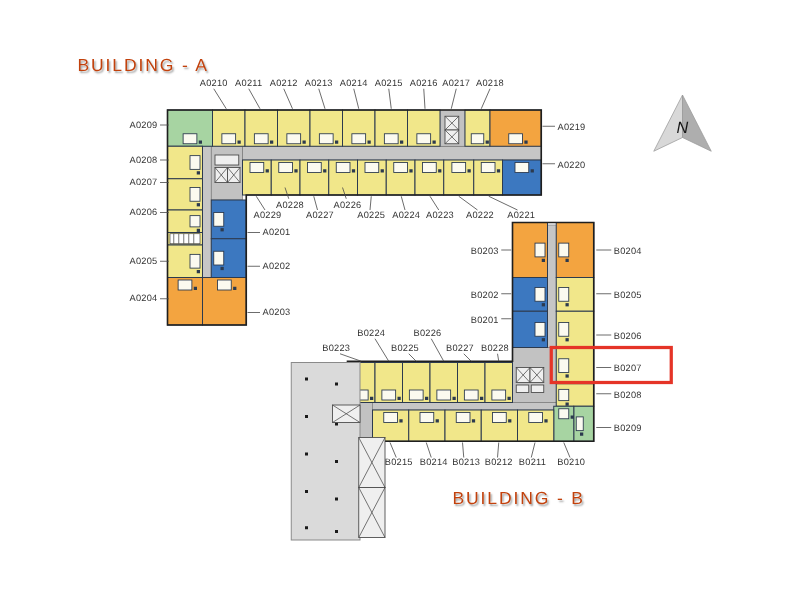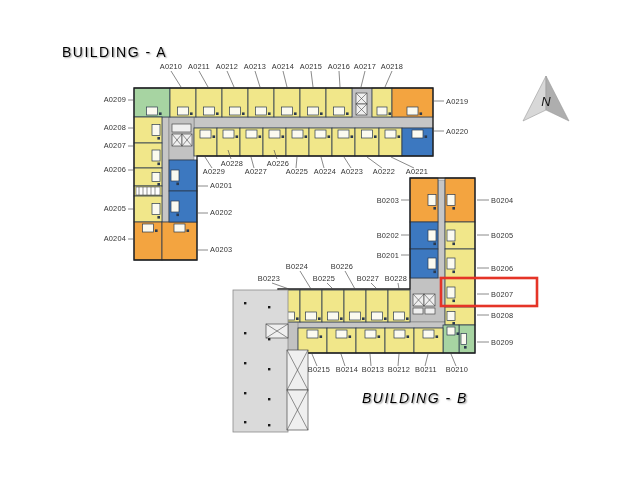--- a/index.html
+++ b/index.html
@@ -1,22 +1,22 @@
 <!DOCTYPE html>
 <html style="--c-yellow: #f1e78a; --c-orange: #f3a440; --c-blue: #3c78c0; --c-green: #a7d4a2; --c-corridor: #c6c6c6; --c-core: #c2c2c2; --c-podium: #dadada; --c-highlight: #e53427; --c-line: #2c3a4e;"><head>
 <meta charset="utf-8">
 <style>
   html,body{margin:0;padding:0;background:#fff;}
   .stage{position:relative;width:640px;height:480px;background:#fff;overflow:hidden;
          font-family:"Liberation Sans",sans-serif;}
-  .title{position:absolute;font-size:14px;letter-spacing:1.5px;color:#000000;
+  .title{position:absolute;font-size:14px;letter-spacing:1.5px;color:#c2410c;
          text-shadow:-0.5px -0.5px 0 #fff, 1.2px 1.4px 1.6px rgba(0,0,0,.38);
          font-family:"Liberation Sans",sans-serif;white-space:nowrap;}
   .title-a{left:62px;top:44px;}
-  .title-b{left:362px;top:390px;font-style:italic;}
+  .title-b{left:362px;top:390px;}
   svg{position:absolute;left:0;top:0;}
   :root{
     --c-yellow:#f1e78a; --c-orange:#f3a440; --c-blue:#3c78c0; --c-green:#a7d4a2;
     --c-corridor:#c6c6c6; --c-core:#c2c2c2; --c-podium:#dadada; --c-highlight:#e53427;
     --c-line:#2c3a4e;
   }
   .unit{stroke:var(--c-line);stroke-width:.8;}
   .uy{fill:var(--c-yellow);} .uo{fill:var(--c-orange);} .ub{fill:var(--c-blue);} .ug{fill:var(--c-green);}
   .cor{fill:var(--c-corridor);stroke:#707070;stroke-width:.5;}
   .core{fill:var(--c-core);stroke:#707070;stroke-width:.5;}

